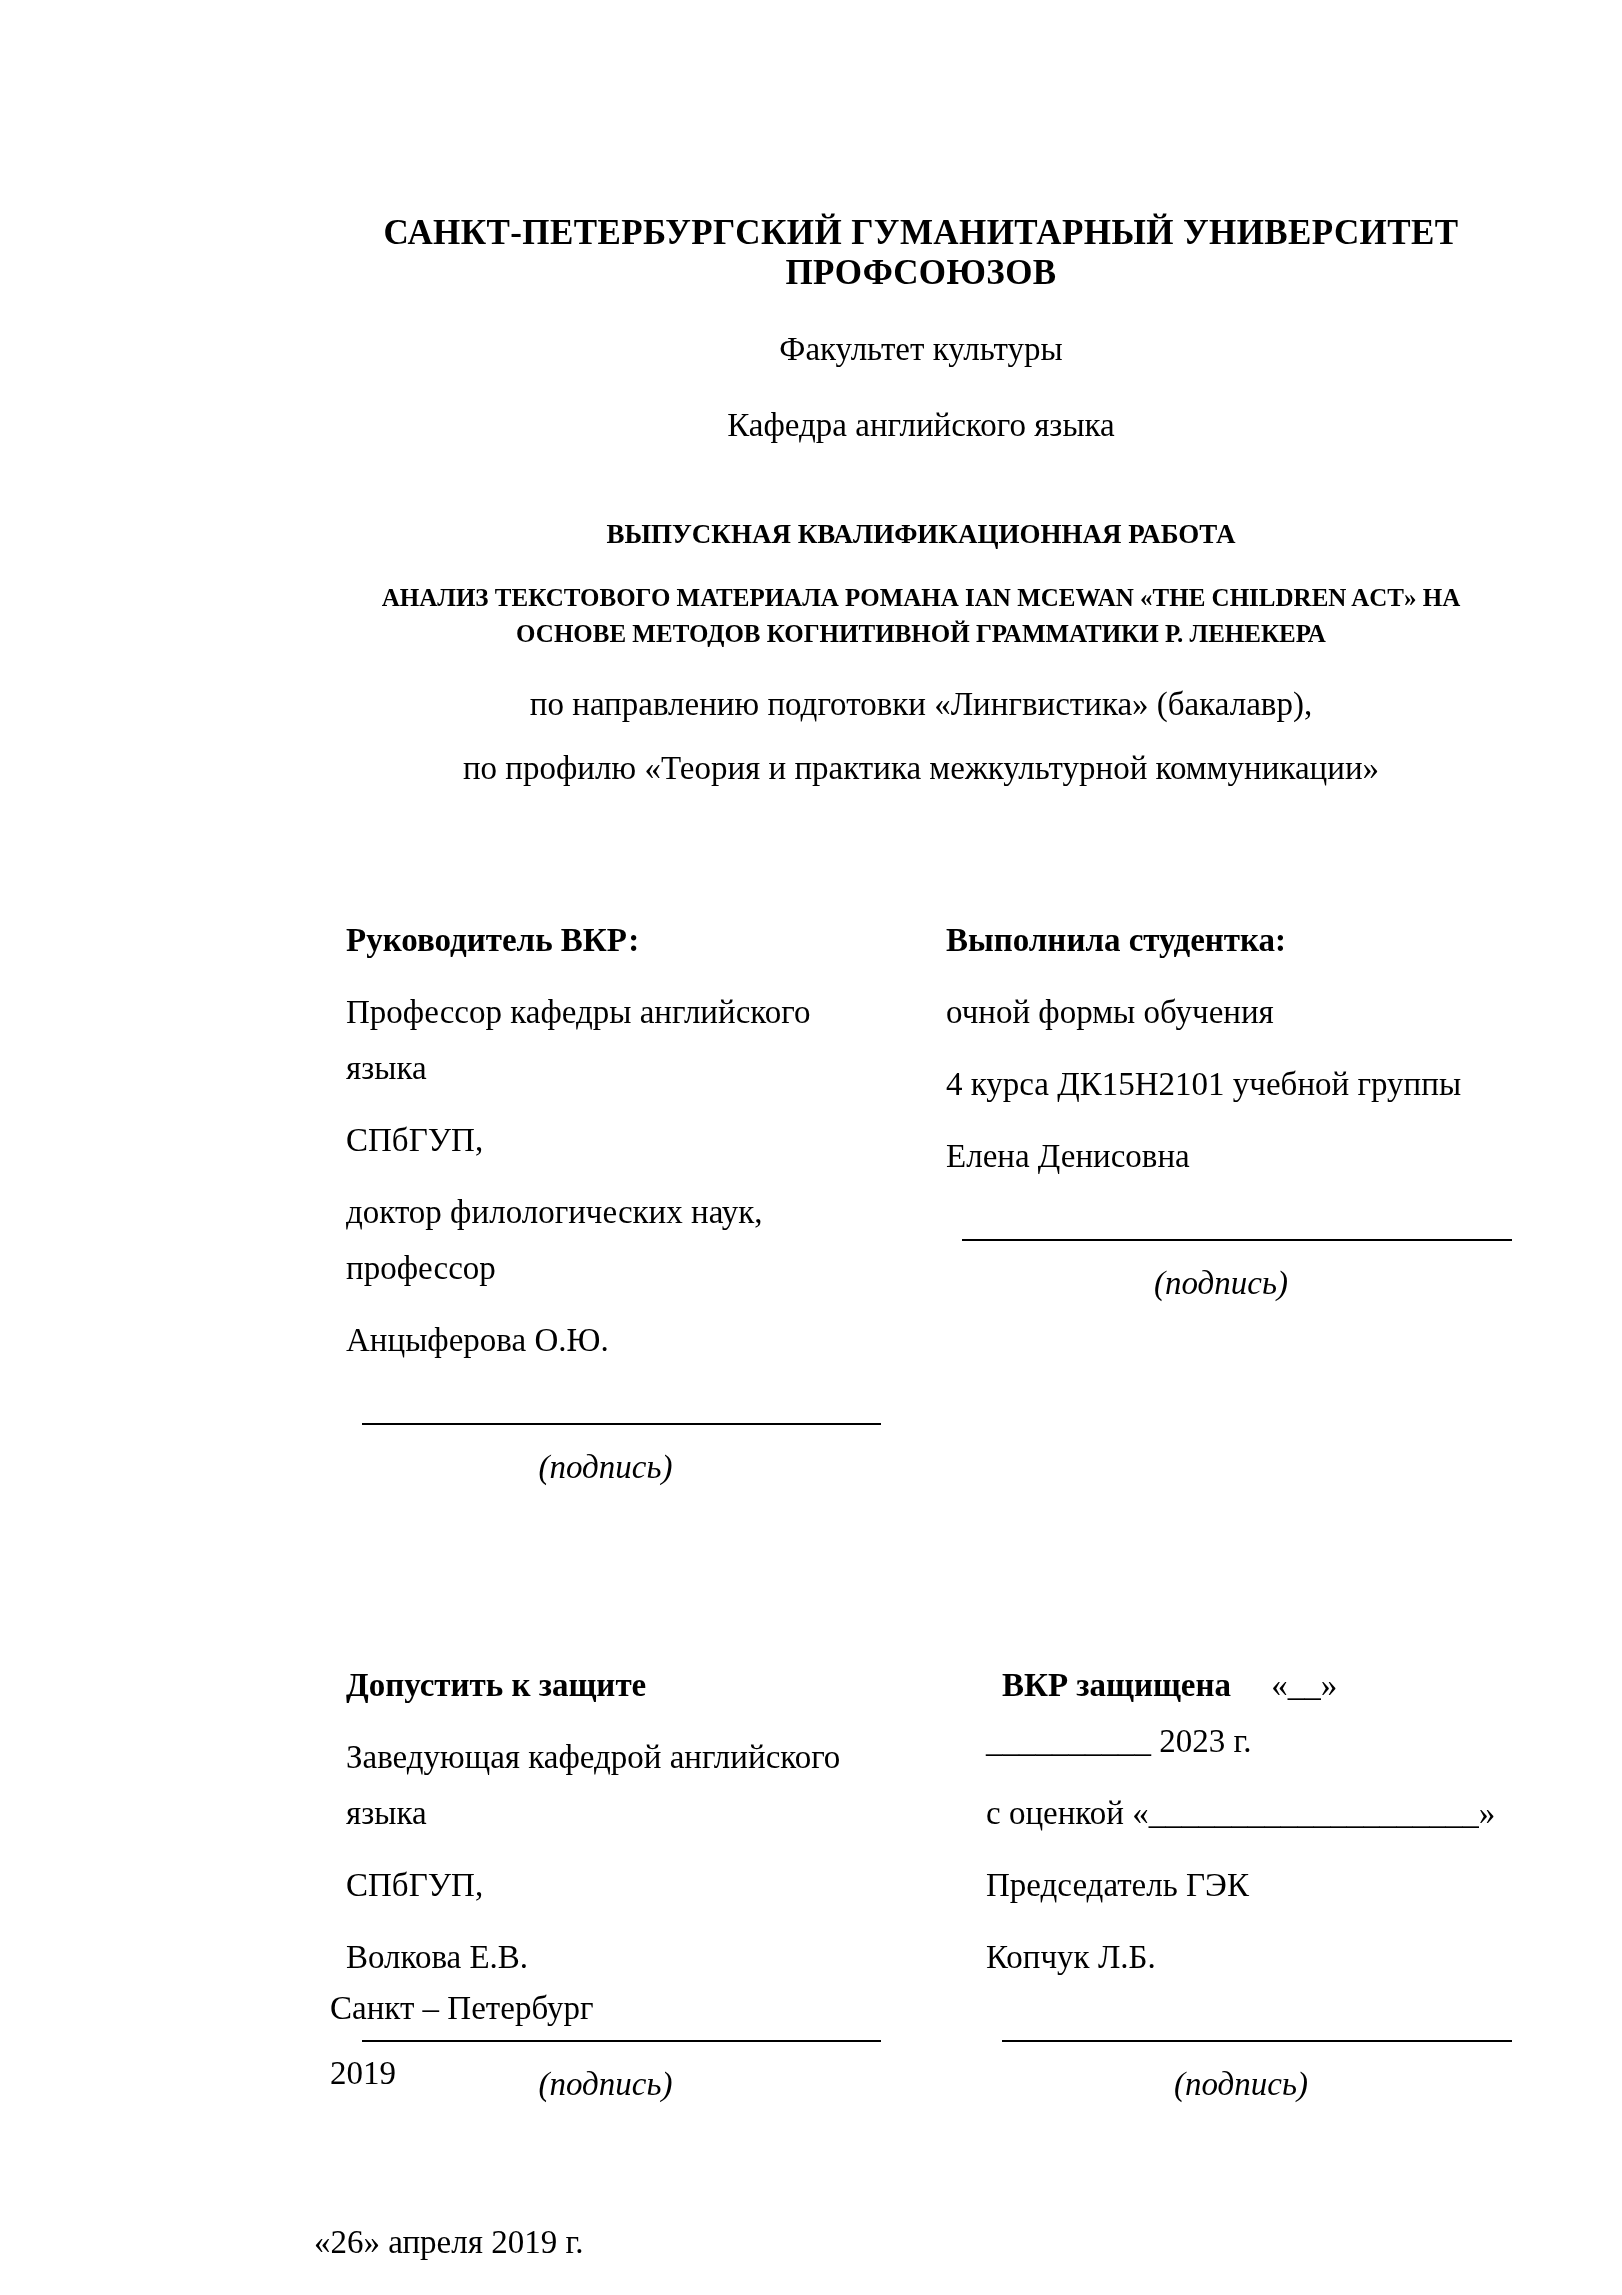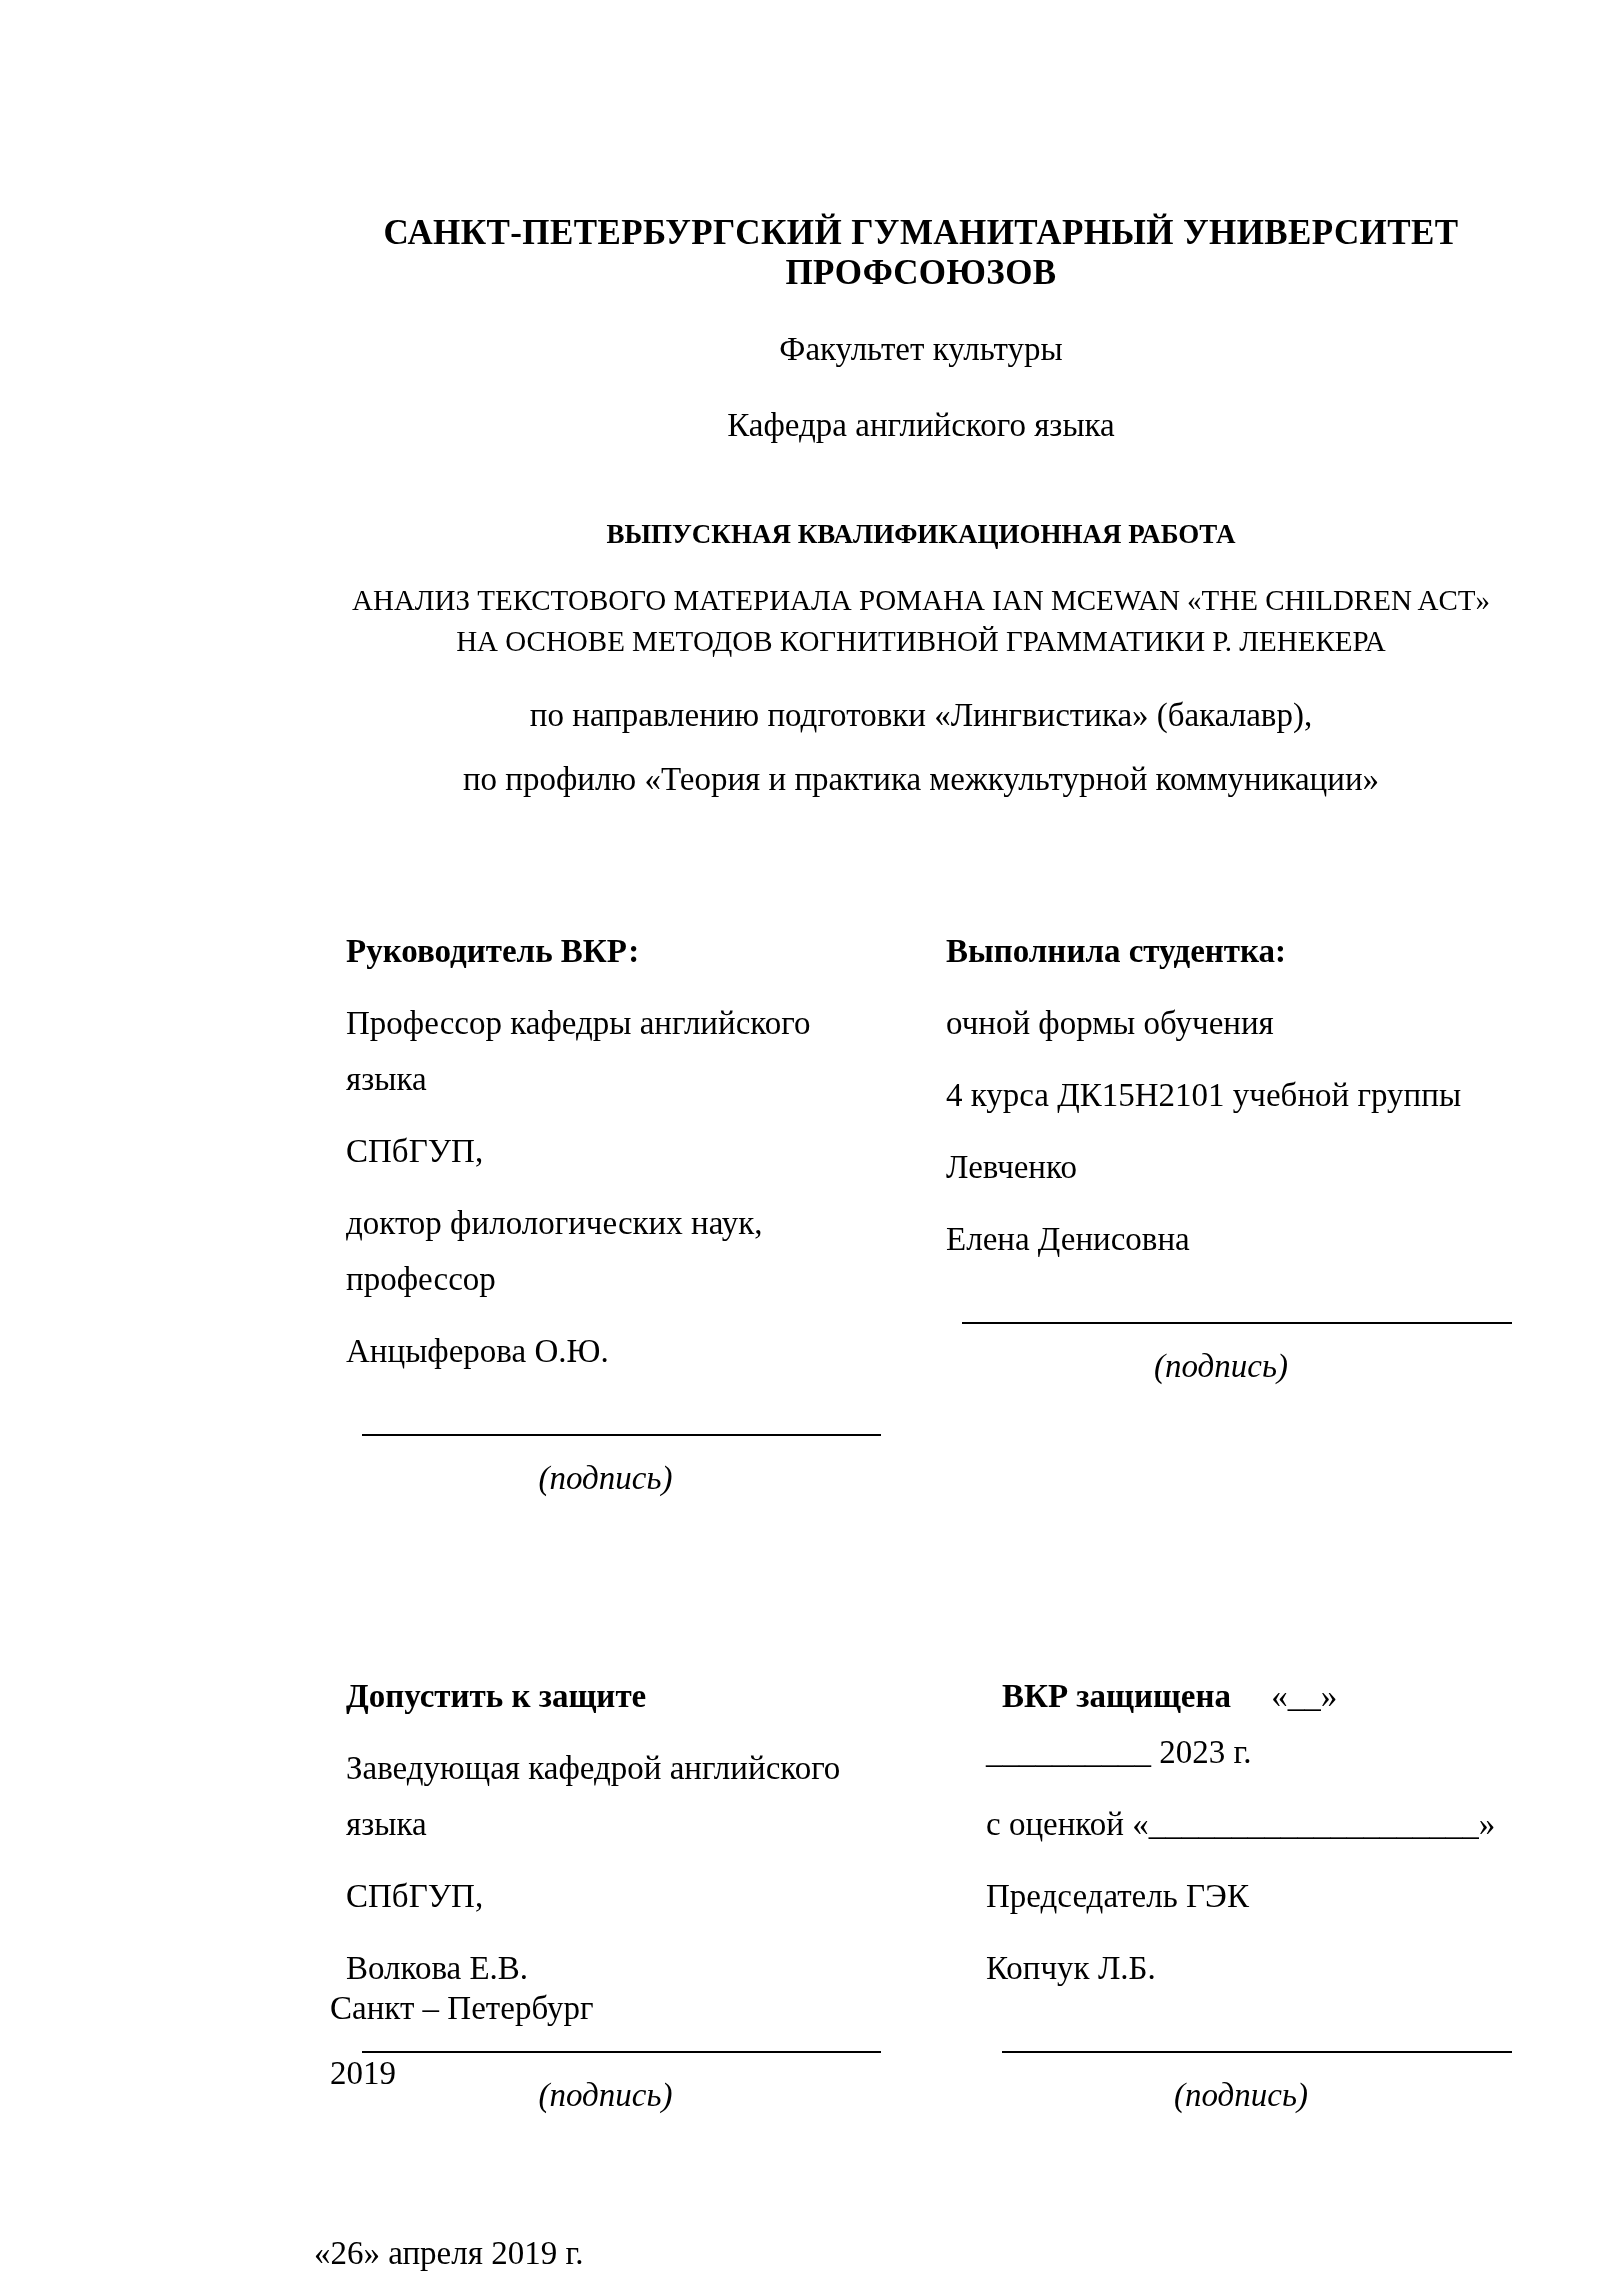--- a/index.html
+++ b/index.html
@@ -20,22 +20,22 @@
   .center { text-align: center; }
   .bold { font-weight: bold; }
 
   
   .university { font-size: 35px; font-weight: bold; letter-spacing: 0.4px; }
   .faculty    { margin-top: 38px; }
   .department { margin-top: 39px; }
   .work-type  { margin-top: 75px; font-size: 27px; font-weight: bold; }
   .thesis-title {
     margin-top: 30px;
-    font-size: 29px;
-    font-weight: normal;
+    font-size: 25px;
+    font-weight: bold;
     line-height: 1.42;
   }
   .program { margin-top: 35px; }
   .profile { margin-top: 27px; }
 
   
   .columns {
     display: grid;
     grid-template-columns: 583px 1fr;
     column-gap: 57px;
@@ -90,21 +90,20 @@
       <div class="line">Анцыферова О.Ю.</div>
       <div class="sig">
         <div class="sig-line"></div>
         <div class="sig-caption">(подпись)</div>
       </div>
     </div>
     <div class="col">
       <div class="line bold">Выполнила студентка:</div>
       <div class="line">очной формы обучения</div>
       <div class="line">4 курса ДК15Н2101 учебной группы</div>
-      <div class="line">Левченко</div>
       <div class="line">Елена Денисовна</div>
       <div class="sig">
         <div class="sig-line"></div>
         <div class="sig-caption">(подпись)</div>
       </div>
     </div>
   </div>
 
   <div class="columns section-2">
     <div class="col">

